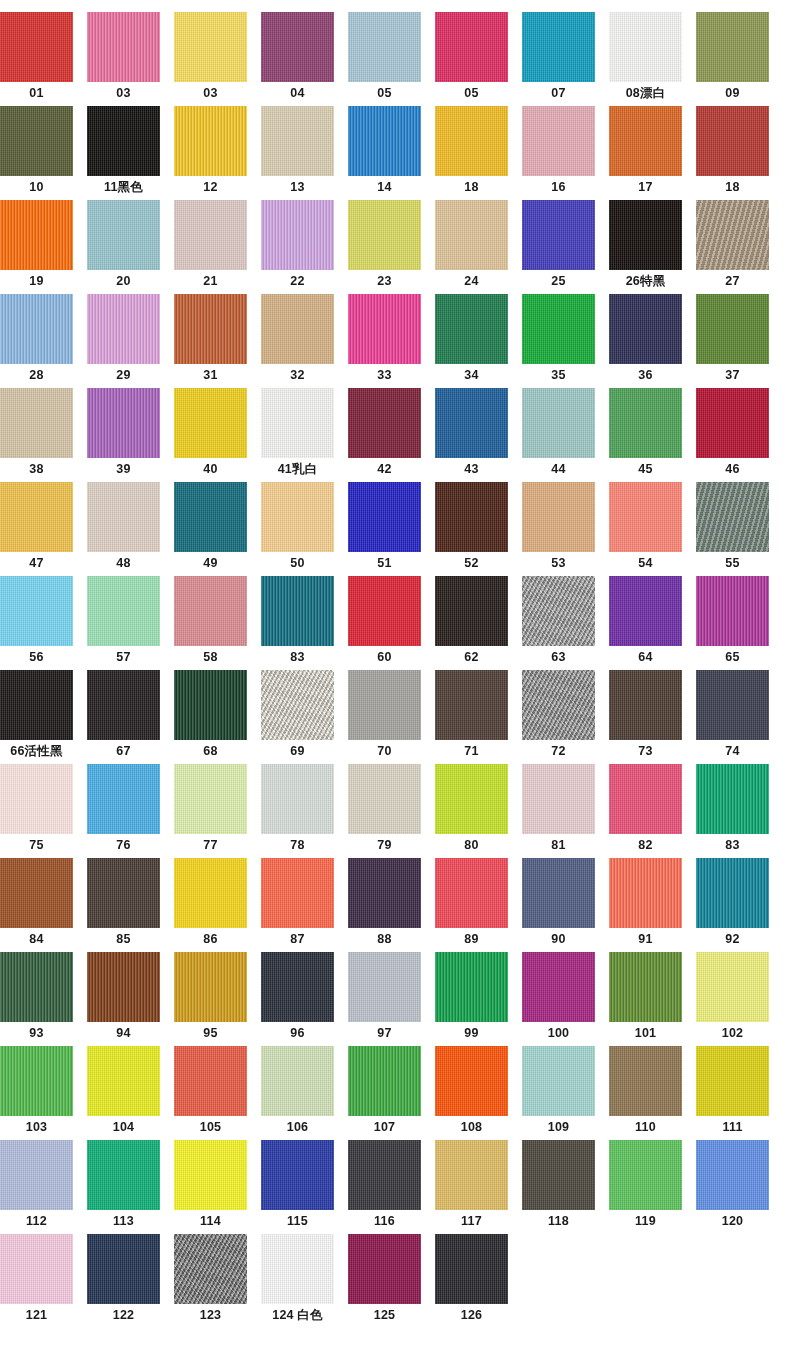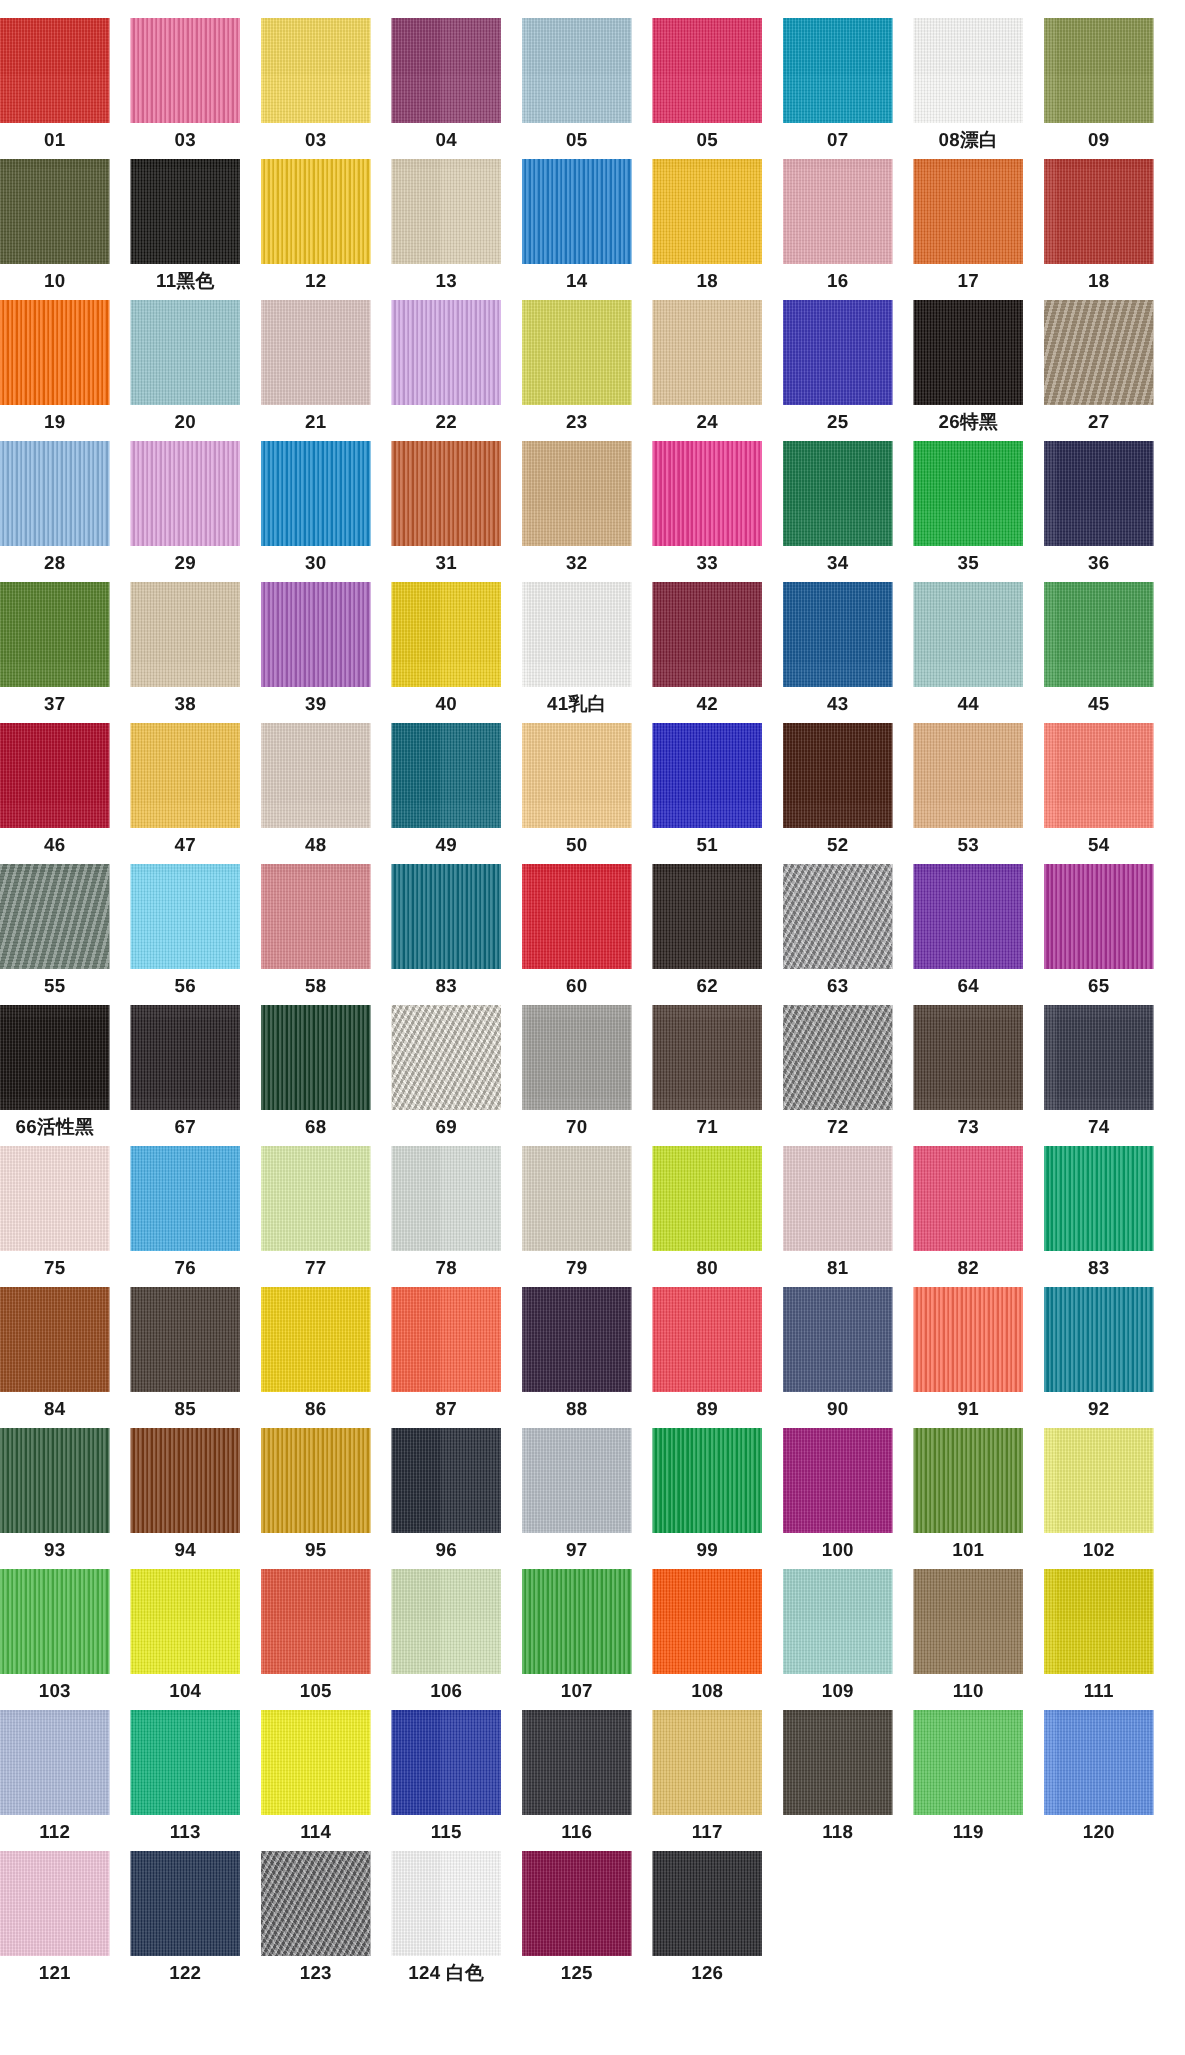--- a/index.html
+++ b/index.html
@@ -222,24 +222,20 @@
       </div>
       <div class="swatch-cell">
         <div class="swatch-chip ribbed" style="background-color: rgb(138, 182, 224);"></div>
         <div class="swatch-label">28</div>
       </div>
       <div class="swatch-cell">
         <div class="swatch-chip ribbed" style="background-color: rgb(220, 161, 219);"></div>
         <div class="swatch-label">29</div>
       </div>
       <div class="swatch-cell">
-        <div class="swatch-chip ribbed" style="background-color: rgb(18, 136, 203);"></div>
-        <div class="swatch-label">30</div>
-      </div>
-      <div class="swatch-cell">
         <div class="swatch-chip ribbed" style="background-color: rgb(193, 90, 47);"></div>
         <div class="swatch-label">31</div>
       </div>
       <div class="swatch-cell">
         <div class="swatch-chip" style="background-color: rgb(211, 177, 132);"></div>
         <div class="swatch-label">32</div>
       </div>
       <div class="swatch-cell">
         <div class="swatch-chip ribbed" style="background-color: rgb(236, 58, 147);"></div>
         <div class="swatch-label">33</div>
@@ -328,20 +324,24 @@
         <div class="swatch-chip" style="background-color: rgb(252, 131, 116);"></div>
         <div class="swatch-label">54</div>
       </div>
       <div class="swatch-cell">
         <div class="swatch-chip slub" style="background-color: rgb(108, 125, 115);"></div>
         <div class="swatch-label">55</div>
       </div>
       <div class="swatch-cell">
         <div class="swatch-chip" style="background-color: rgb(118, 212, 240);"></div>
         <div class="swatch-label">56</div>
+      </div>
+      <div class="swatch-cell">
+        <div class="swatch-chip" style="background-color: rgb(155, 224, 181);"></div>
+        <div class="swatch-label">57</div>
       </div>
       <div class="swatch-cell">
         <div class="swatch-chip" style="background-color: rgb(217, 138, 144);"></div>
         <div class="swatch-label">58</div>
       </div>
       <div class="swatch-cell">
         <div class="swatch-chip ribbed" style="background-color: rgb(12, 106, 126);"></div>
         <div class="swatch-label">83</div>
       </div>
       <div class="swatch-cell">

